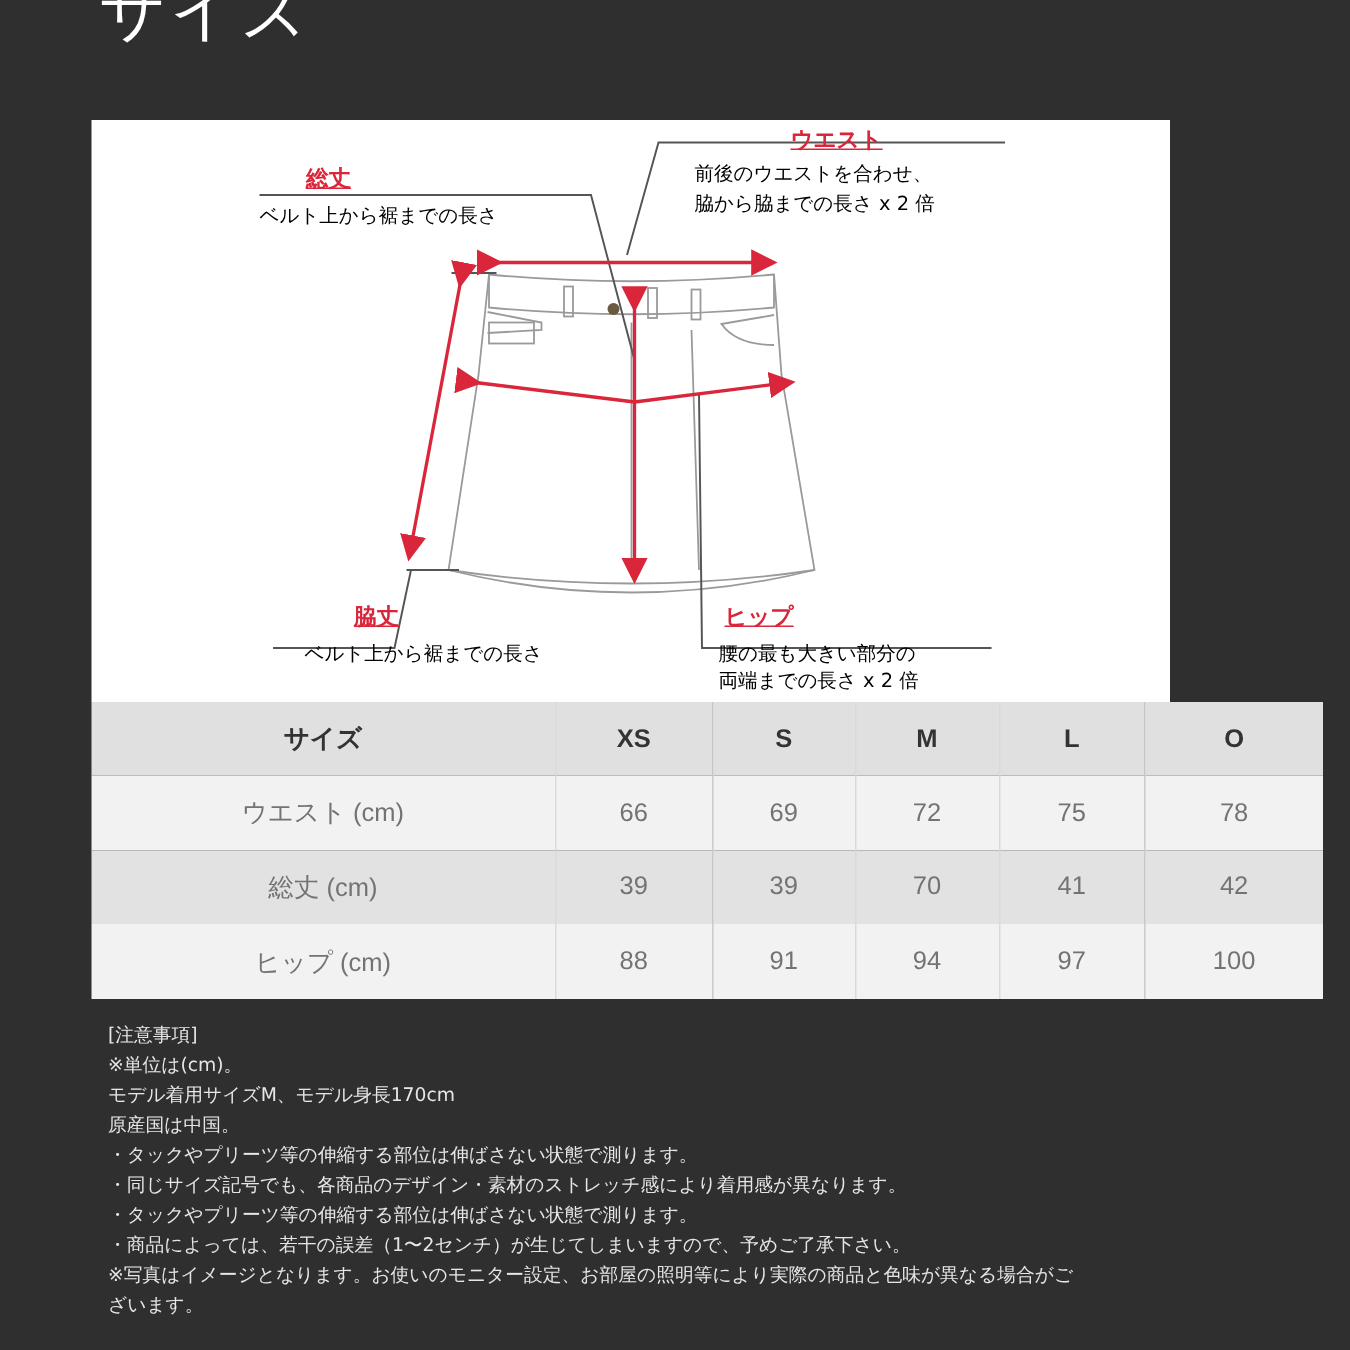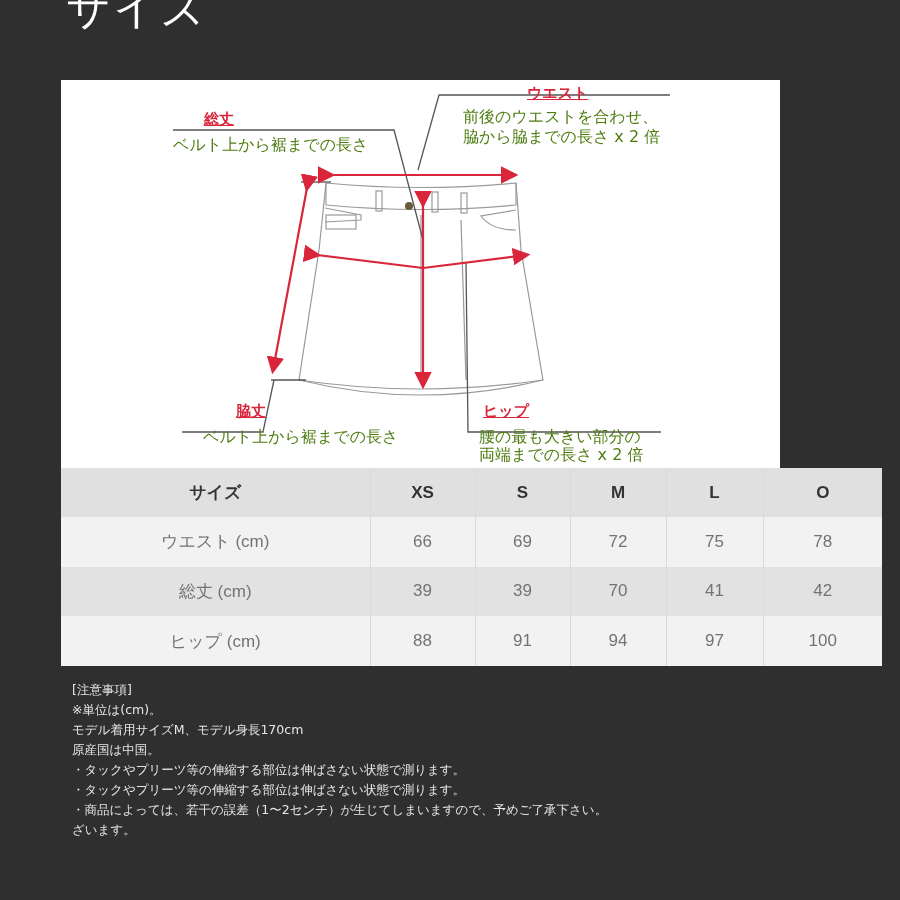--- a/index.html
+++ b/index.html
@@ -19,21 +19,21 @@
       width: 719px; height: 388px;
       background: #ffffff;
     }
     .diagram svg { position: absolute; left: 0; top: 0; }
     .lbl-red {
       position: absolute; color: #d9263a; font-weight: bold; font-size: 15px;
       line-height: 18px;
       text-decoration: underline;
     }
     .lbl-desc {
-      position: absolute; color: #4d7c0f; font-size: 16px; line-height: 18px;
+      position: absolute; color: #000000; font-size: 13px; line-height: 18px;
       white-space: nowrap;
     }
     .size-table {
       position: absolute; left: 61px; top: 468px;
       width: 821px; height: 198px;
       border-collapse: collapse;
       font-family: "Liberation Sans", sans-serif;
       table-layout: fixed;
     }
     .size-table th, .size-table td {
@@ -163,16 +163,18 @@
     </tr>
   </tbody>
 </table>
 
 <div class="notes">
   <div>[注意事項]</div>
   <div>※単位は(cm)。</div>
   <div>モデル着用サイズM、モデル身長170cm</div>
   <div>原産国は中国。</div>
   <div>・タックやプリーツ等の伸縮する部位は伸ばさない状態で測ります。</div>
+  <div>・同じサイズ記号でも、各商品のデザイン・素材のストレッチ感により着用感が異なります。</div>
   <div>・タックやプリーツ等の伸縮する部位は伸ばさない状態で測ります。</div>
   <div>・商品によっては、若干の誤差（1〜2センチ）が生じてしまいますので、予めご了承下さい。</div>
+  <div>※写真はイメージとなります。お使いのモニター設定、お部屋の照明等により実際の商品と色味が異なる場合がご</div>
   <div>ざいます。</div>
 </div>
 
 </body></html>

